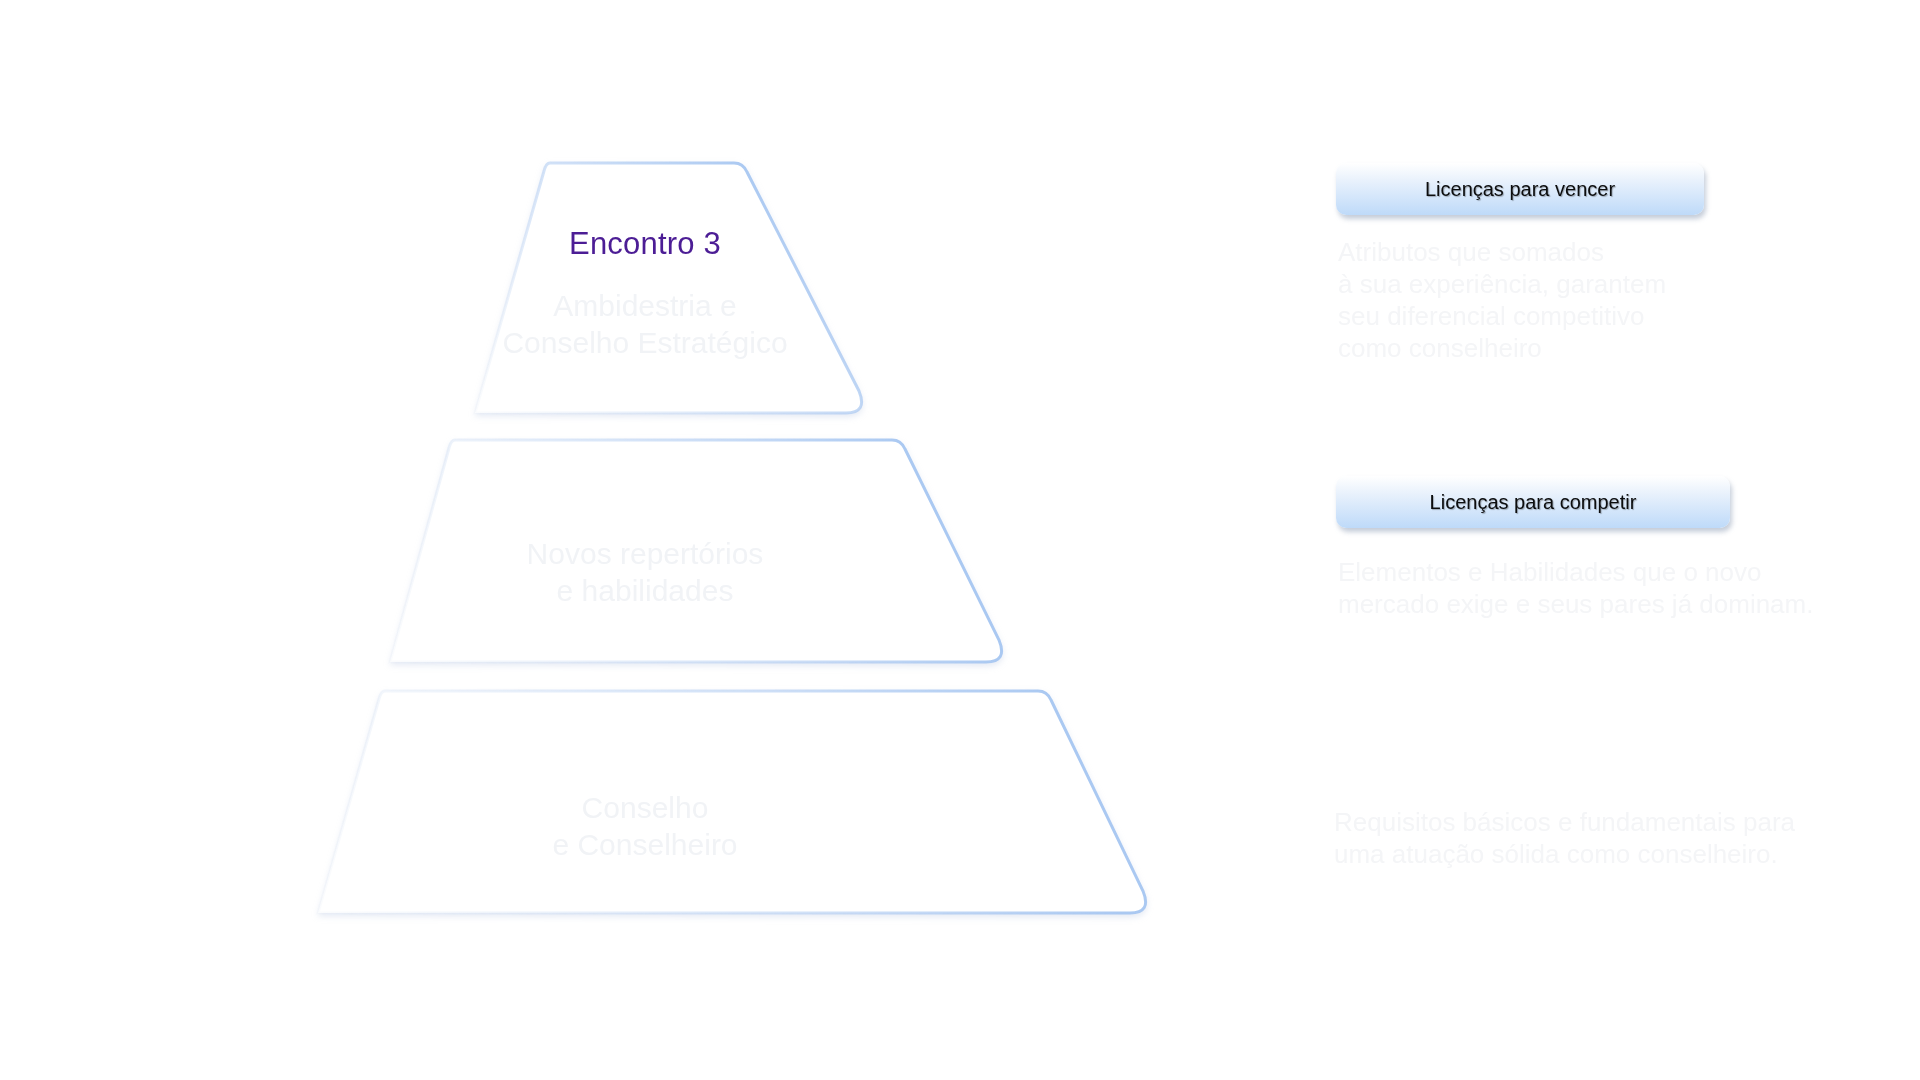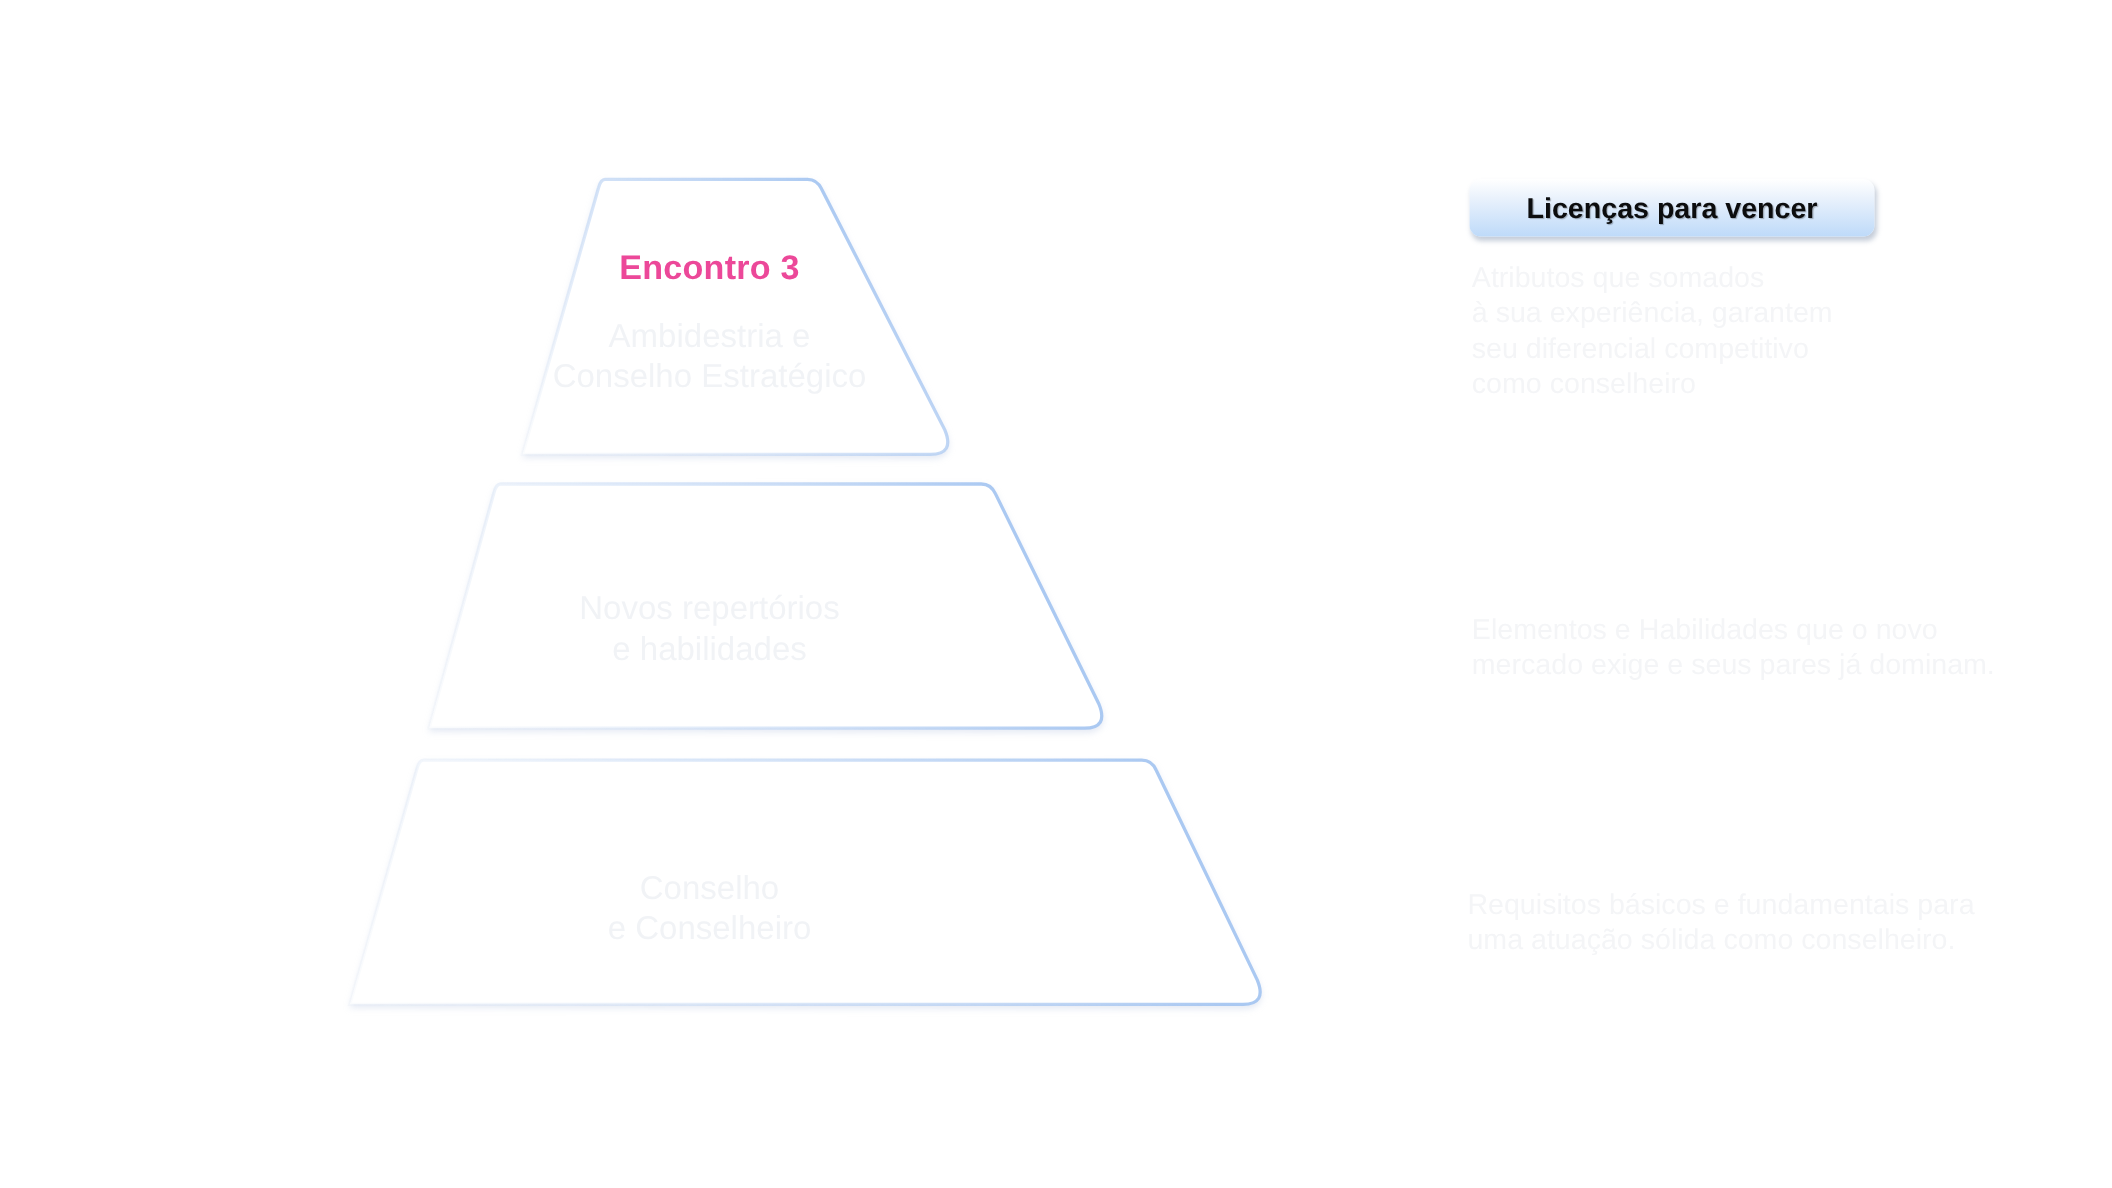--- a/index.html
+++ b/index.html
@@ -8,32 +8,32 @@
     width:1920px;height:1080px;
     background:#ffffff;
     overflow:hidden;
     font-family:"Liberation Sans", sans-serif;
   }
   .pyramid-svg{position:absolute;left:0;top:0;}
   .trap{filter:drop-shadow(0 3px 3px rgba(160,180,215,.28));}
   .layer-title{
     position:absolute;left:435px;width:420px;
     text-align:center;
-    font-size:31px;font-weight:700;color:#ec4899;letter-spacing:.2px;
+    font-size:31px;font-weight:400;color:#4c1d95;letter-spacing:.2px;
   }
   .layer-sub{
     position:absolute;left:435px;width:420px;
     text-align:center;
     font-size:30px;color:#f1f3f6;line-height:37px;font-weight:400;
   }
   .license-badge{
     position:absolute;height:52px;
     border-radius:10px;
     display:flex;align-items:center;justify-content:center;
-    font-size:26px;font-weight:700;color:#0c0d0e;
+    font-size:20px;font-weight:400;color:#0c0d0e;
     background:linear-gradient(180deg,#ffffff 0%,#e8f1fc 35%,#bedaf9 100%);
     box-shadow:2px 4px 5px rgba(110,130,160,.40);
     text-shadow:1px 1px 1px rgba(0,0,0,.28);
   }
   .license-desc{
     position:absolute;
     font-size:26px;line-height:32px;color:#f4f5f7;font-weight:400;
   }
   .t3-title{top:226px}.t3-sub{top:287px}
   .t2-title{top:485px}.t2-sub{top:535px}
@@ -100,20 +100,21 @@
   </div>
 
   <div class="license-badge b-vencer">Licenças para vencer</div>
   <div class="license-desc d-vencer">
     <div>Atributos que somados</div>
     <div>à sua experiência, garantem</div>
     <div>seu diferencial competitivo</div>
     <div>como conselheiro</div>
   </div>
 
+  <div class="license-badge b-competir">Licenças para competir</div>
   <div class="license-desc d-competir">
     <div>Elementos e Habilidades que o novo</div>
     <div>mercado exige e seus pares já dominam.</div>
   </div>
 
   <div class="license-desc d-operar">
     <div>Requisitos básicos e fundamentais para</div>
     <div>uma atuação sólida como conselheiro.</div>
   </div>
 

